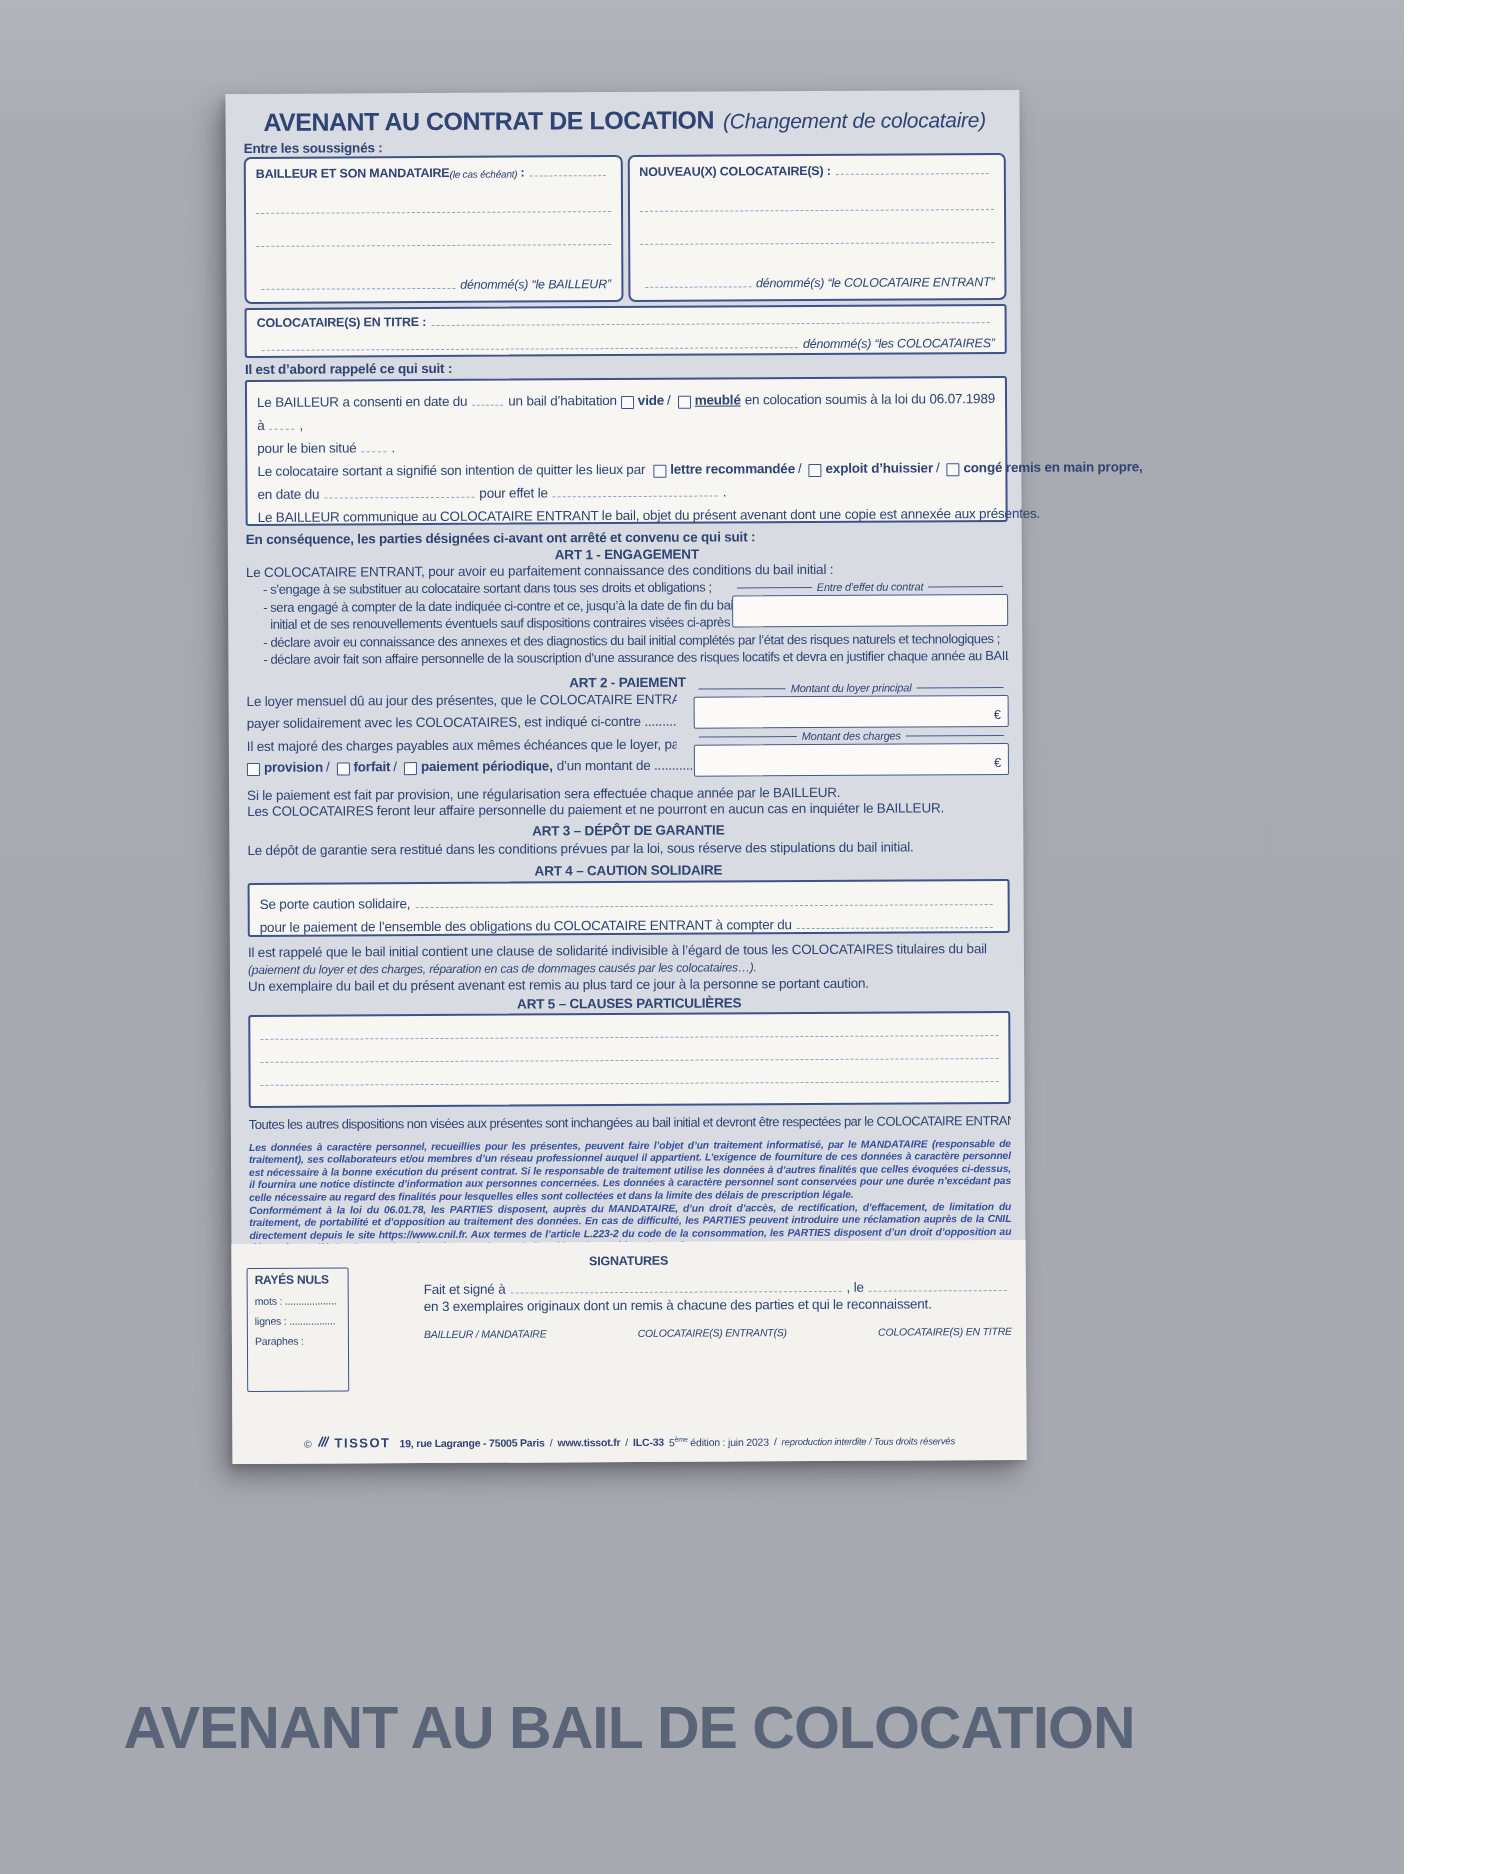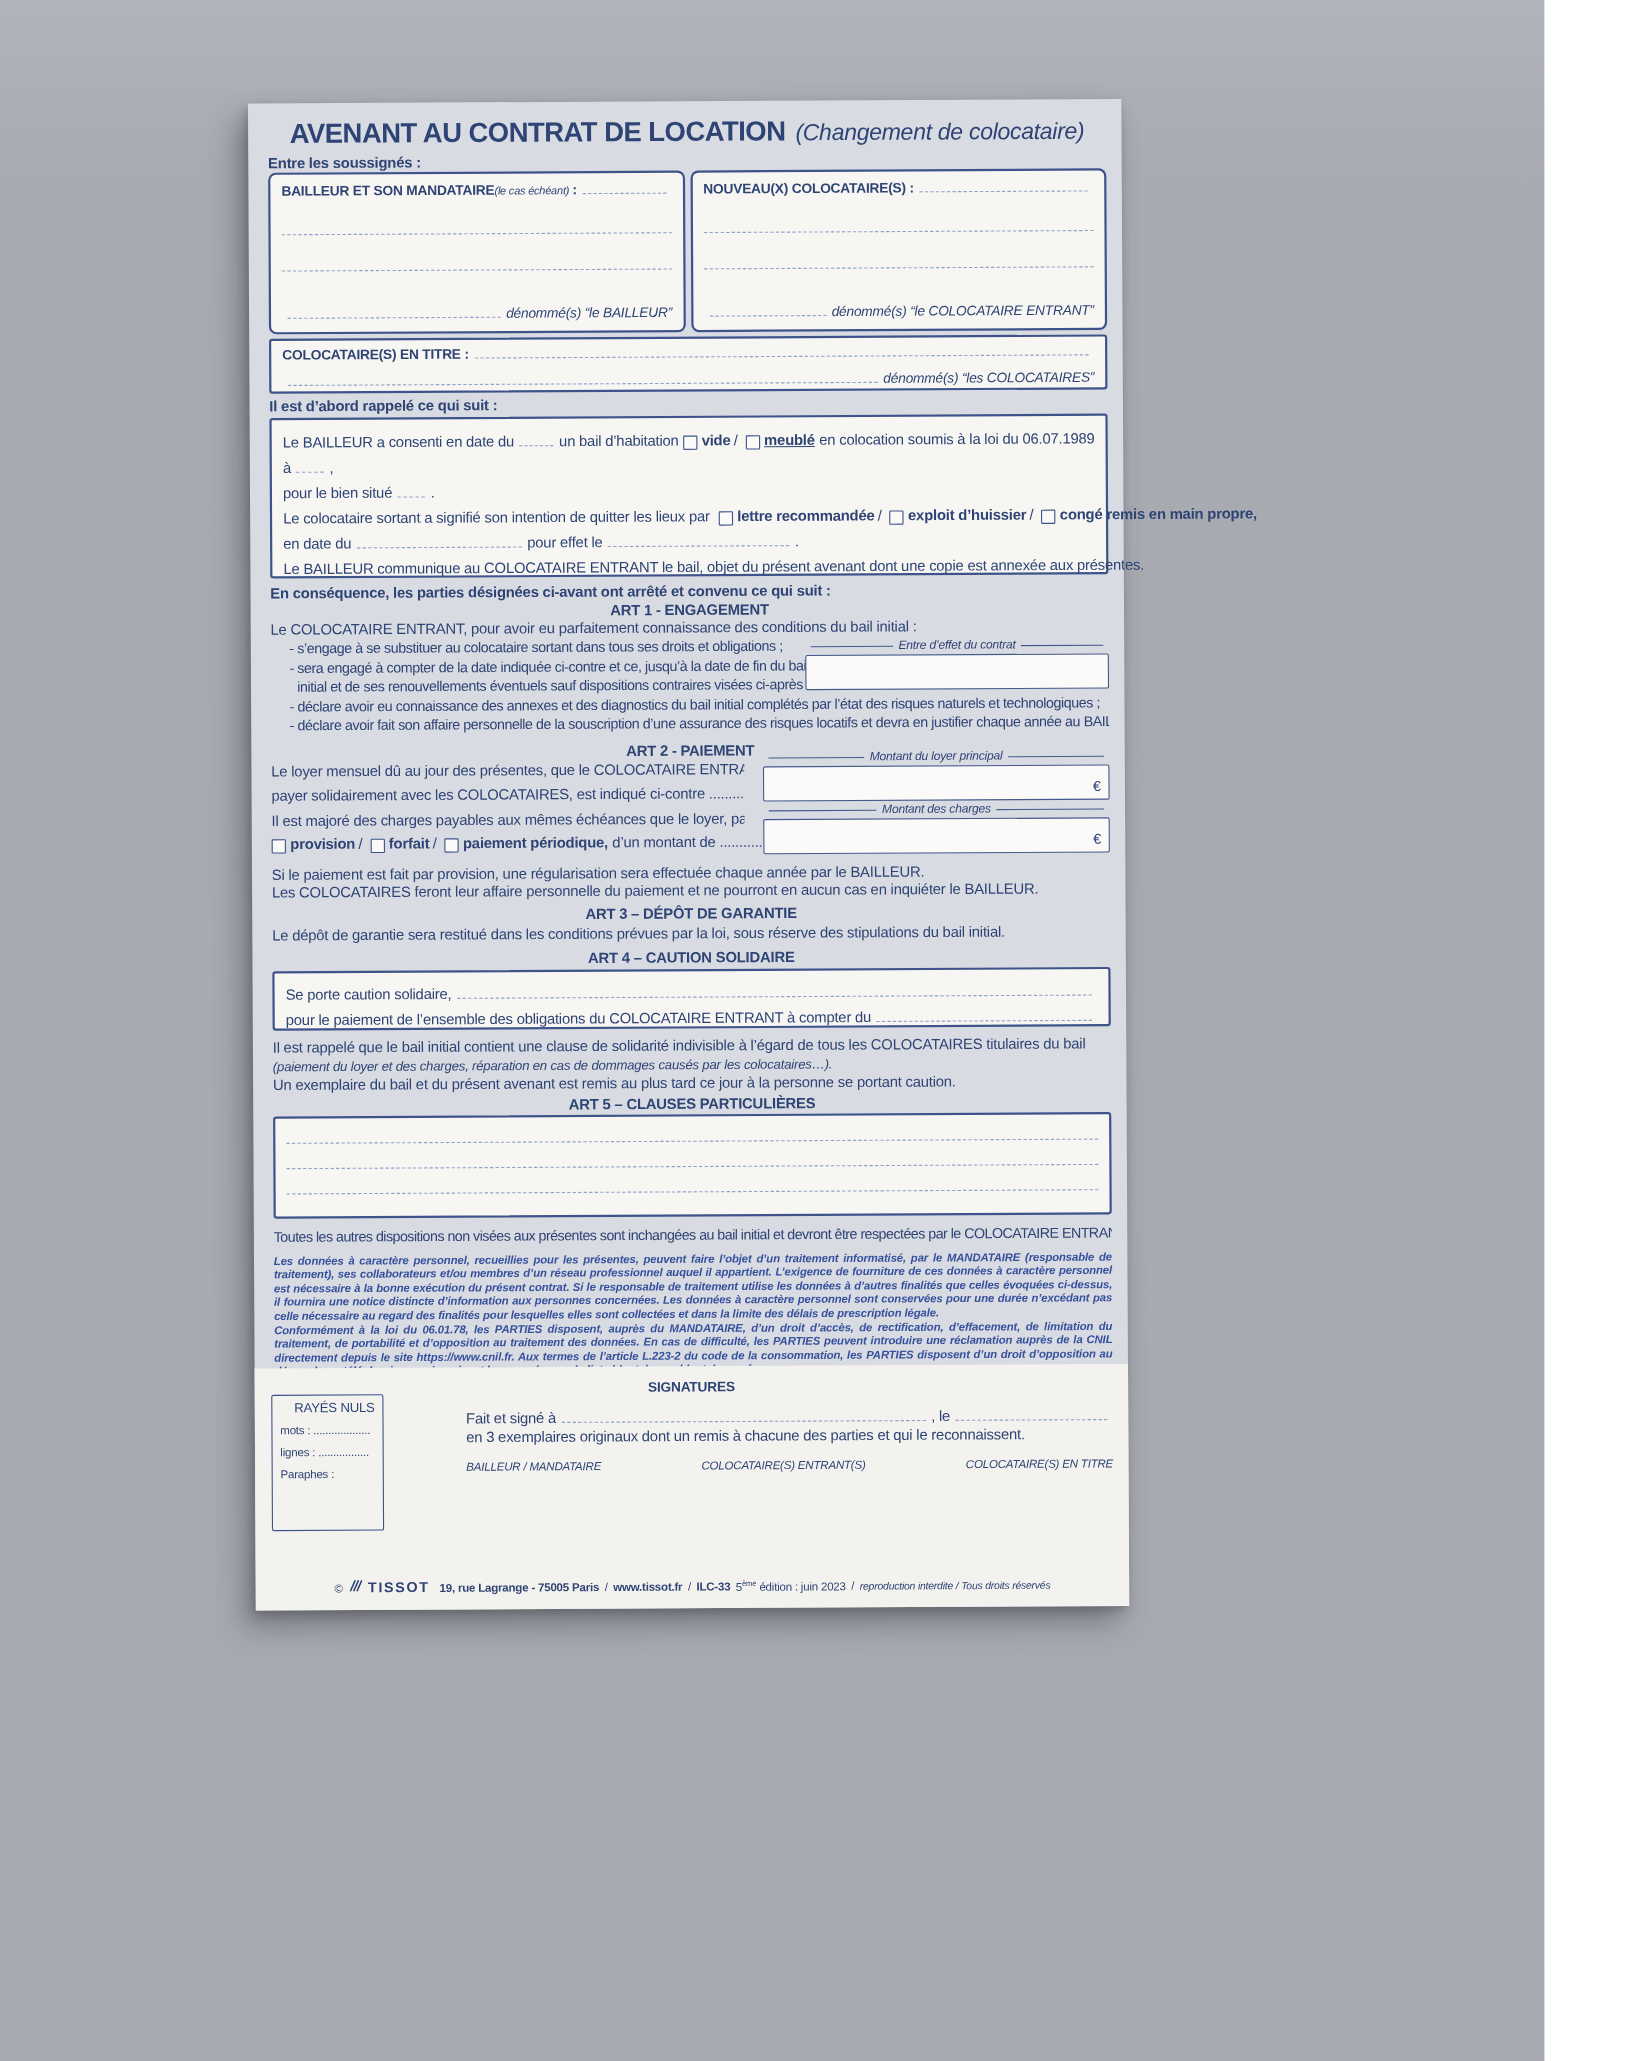--- a/index.html
+++ b/index.html
@@ -84,21 +84,21 @@
   .final-note{top:1023px;white-space:nowrap;overflow:hidden;font-size:13px;letter-spacing:-.5px;}
   
   .legal{top:1048px;color:#35509c;font-size:10.3px;font-weight:bold;font-style:italic;
          line-height:12.4px;text-align:justify;letter-spacing:-.1px;}
   .legal p{margin:0 0 1px 0;}
   
   .sig-band{position:absolute;left:0;right:0;top:1150px;height:220px;background:#f4f2ef;}
   .sig-title{position:absolute;left:0;right:0;top:12px;text-align:center;font-weight:bold;font-size:12.5px;}
   .rayes-box{position:absolute;left:15px;top:24px;width:102px;height:124px;border:1.5px solid #3d538a;
              border-radius:2px;padding:4px 7px;box-sizing:border-box;font-size:10.5px;}
-  .rayes-title{text-align:right;font-weight:normal;font-size:12px;margin-bottom:10px;}
+  .rayes-title{text-align:left;font-weight:bold;font-size:12px;margin-bottom:10px;}
   .rayes-box div{margin-bottom:8px;}
   .sig-main{position:absolute;left:192px;right:14px;top:34px;}
   .sig-l1{display:flex;align-items:flex-end;white-space:nowrap;height:20px;}
   .sig-l2{margin-top:2px;}
   .sig-cols{display:flex;justify-content:space-between;margin-top:14px;font-size:10.5px;font-style:italic;}
   .footer-row{position:absolute;left:0;right:0;top:192px;display:flex;justify-content:center;
               align-items:baseline;gap:5px;font-size:10.5px;white-space:nowrap;}
   .brand{font-size:13px;letter-spacing:1.5px;font-weight:600;margin-right:4px;text-align:right;}
   .f-b{font-weight:bold;}
   .f-i{font-style:italic;font-size:9.5px;}
@@ -349,13 +349,14 @@
         <span class="f-b">www.tissot.fr</span>
         <span>/</span>
         <span class="f-b">ILC-33</span>
         <span><span>5</span><span class="sup">ème</span> <span>édition : juin 2023</span></span>
         <span>/</span>
         <span class="f-i">reproduction interdite / Tous droits réservés</span>
       </div>
     </div>
   </div>
 
+  <div class="caption">AVENANT AU BAIL DE COLOCATION</div>
 </div>
 
 </body></html>

